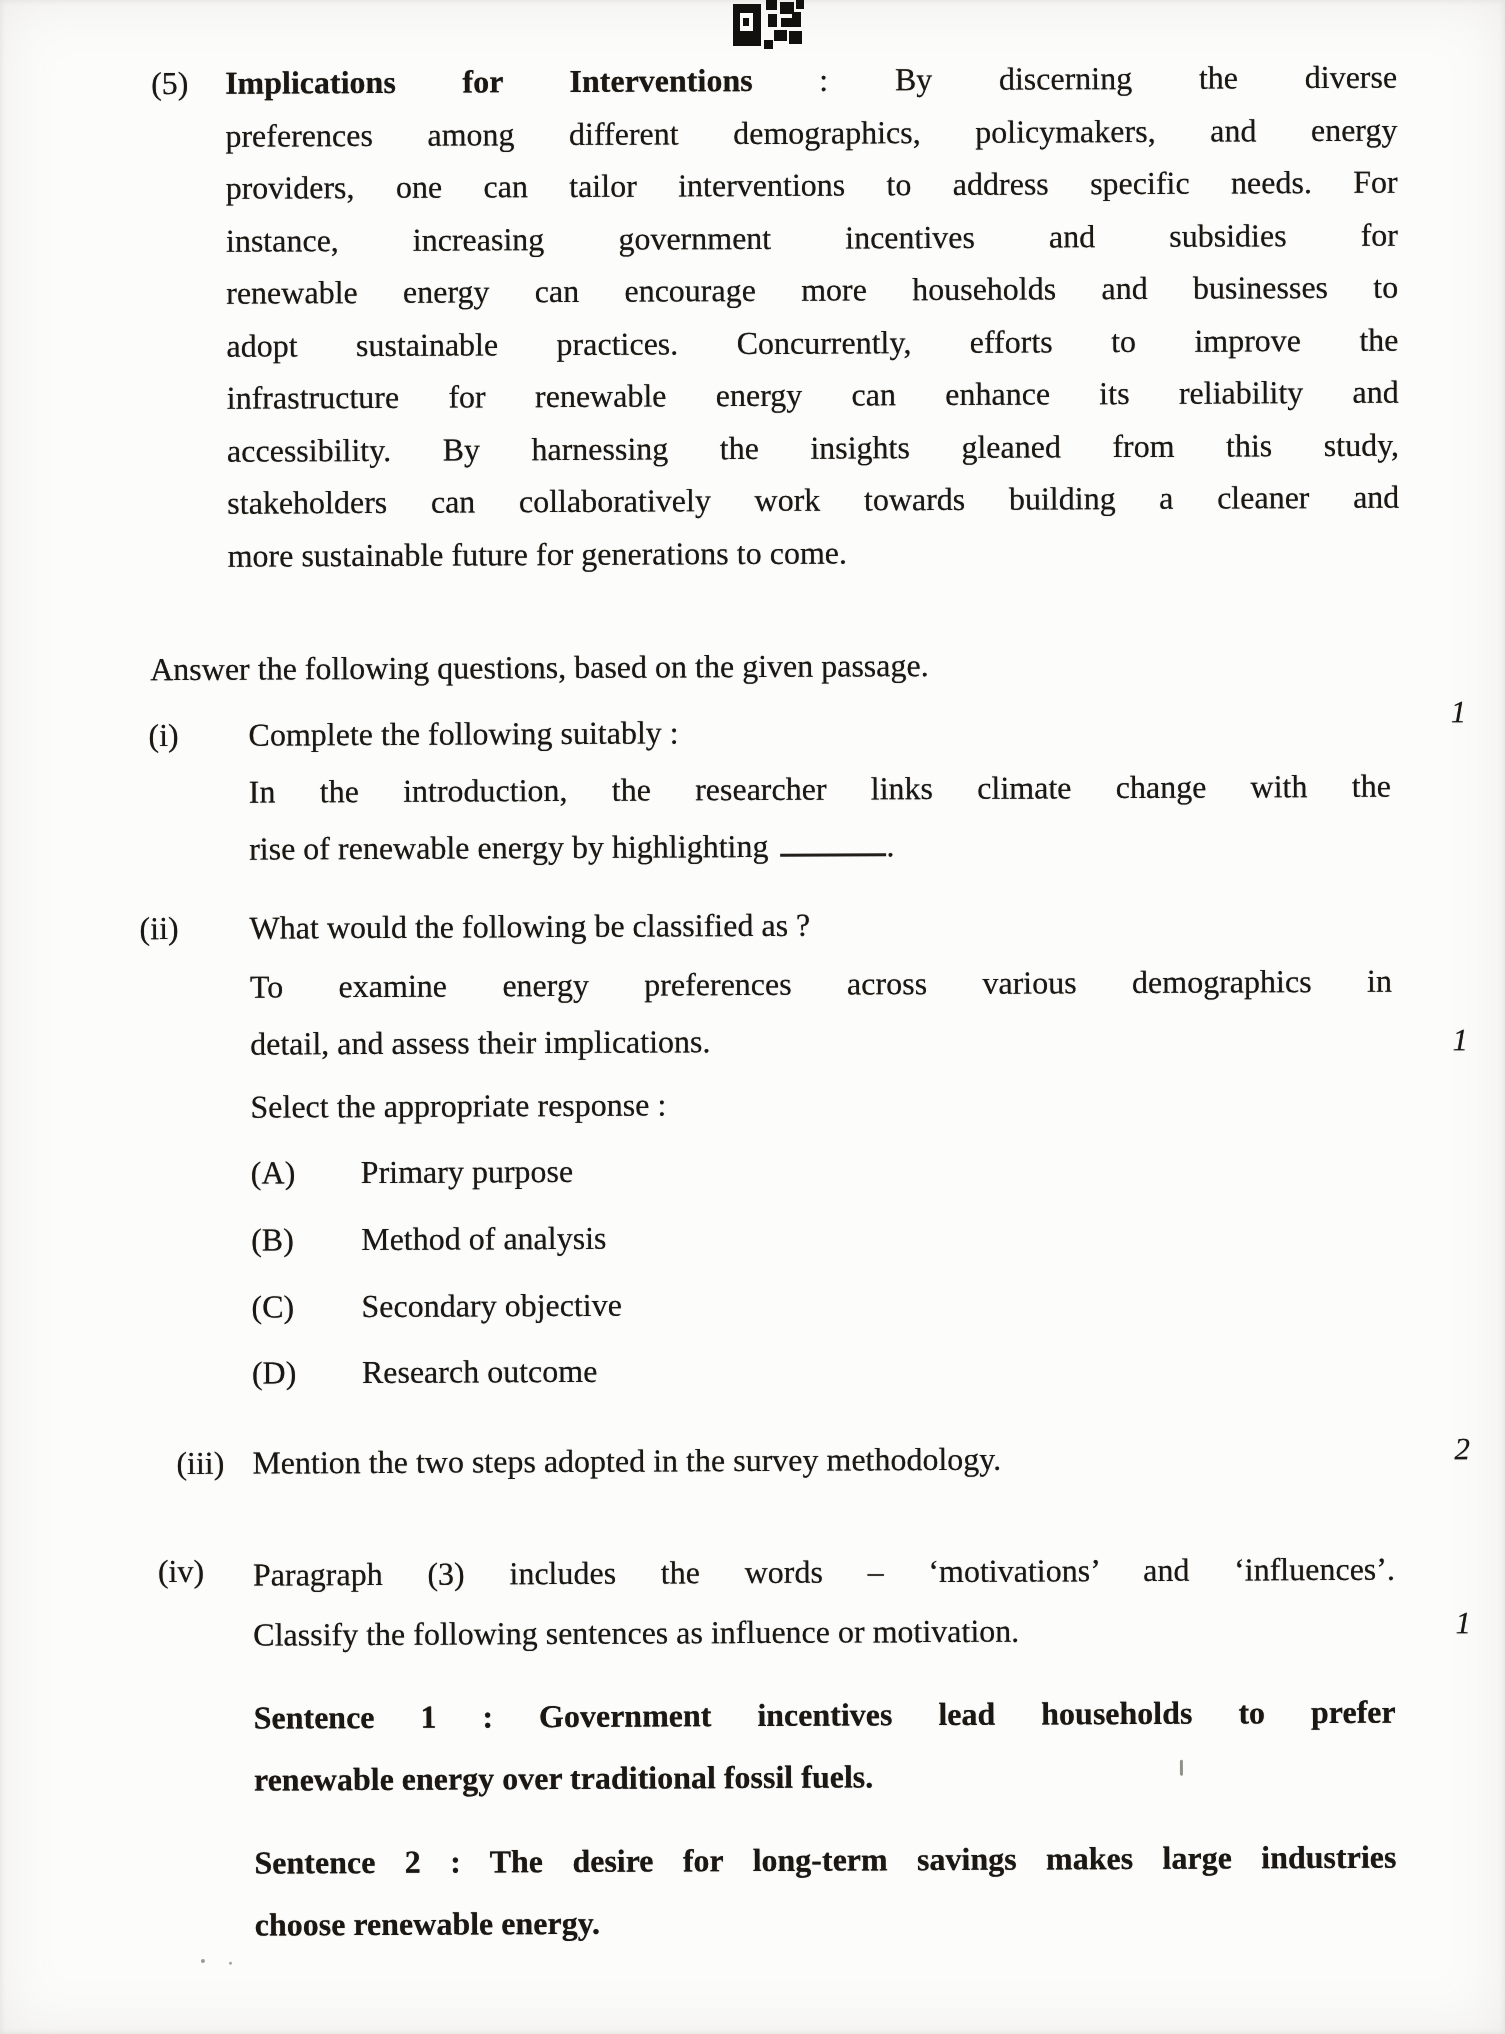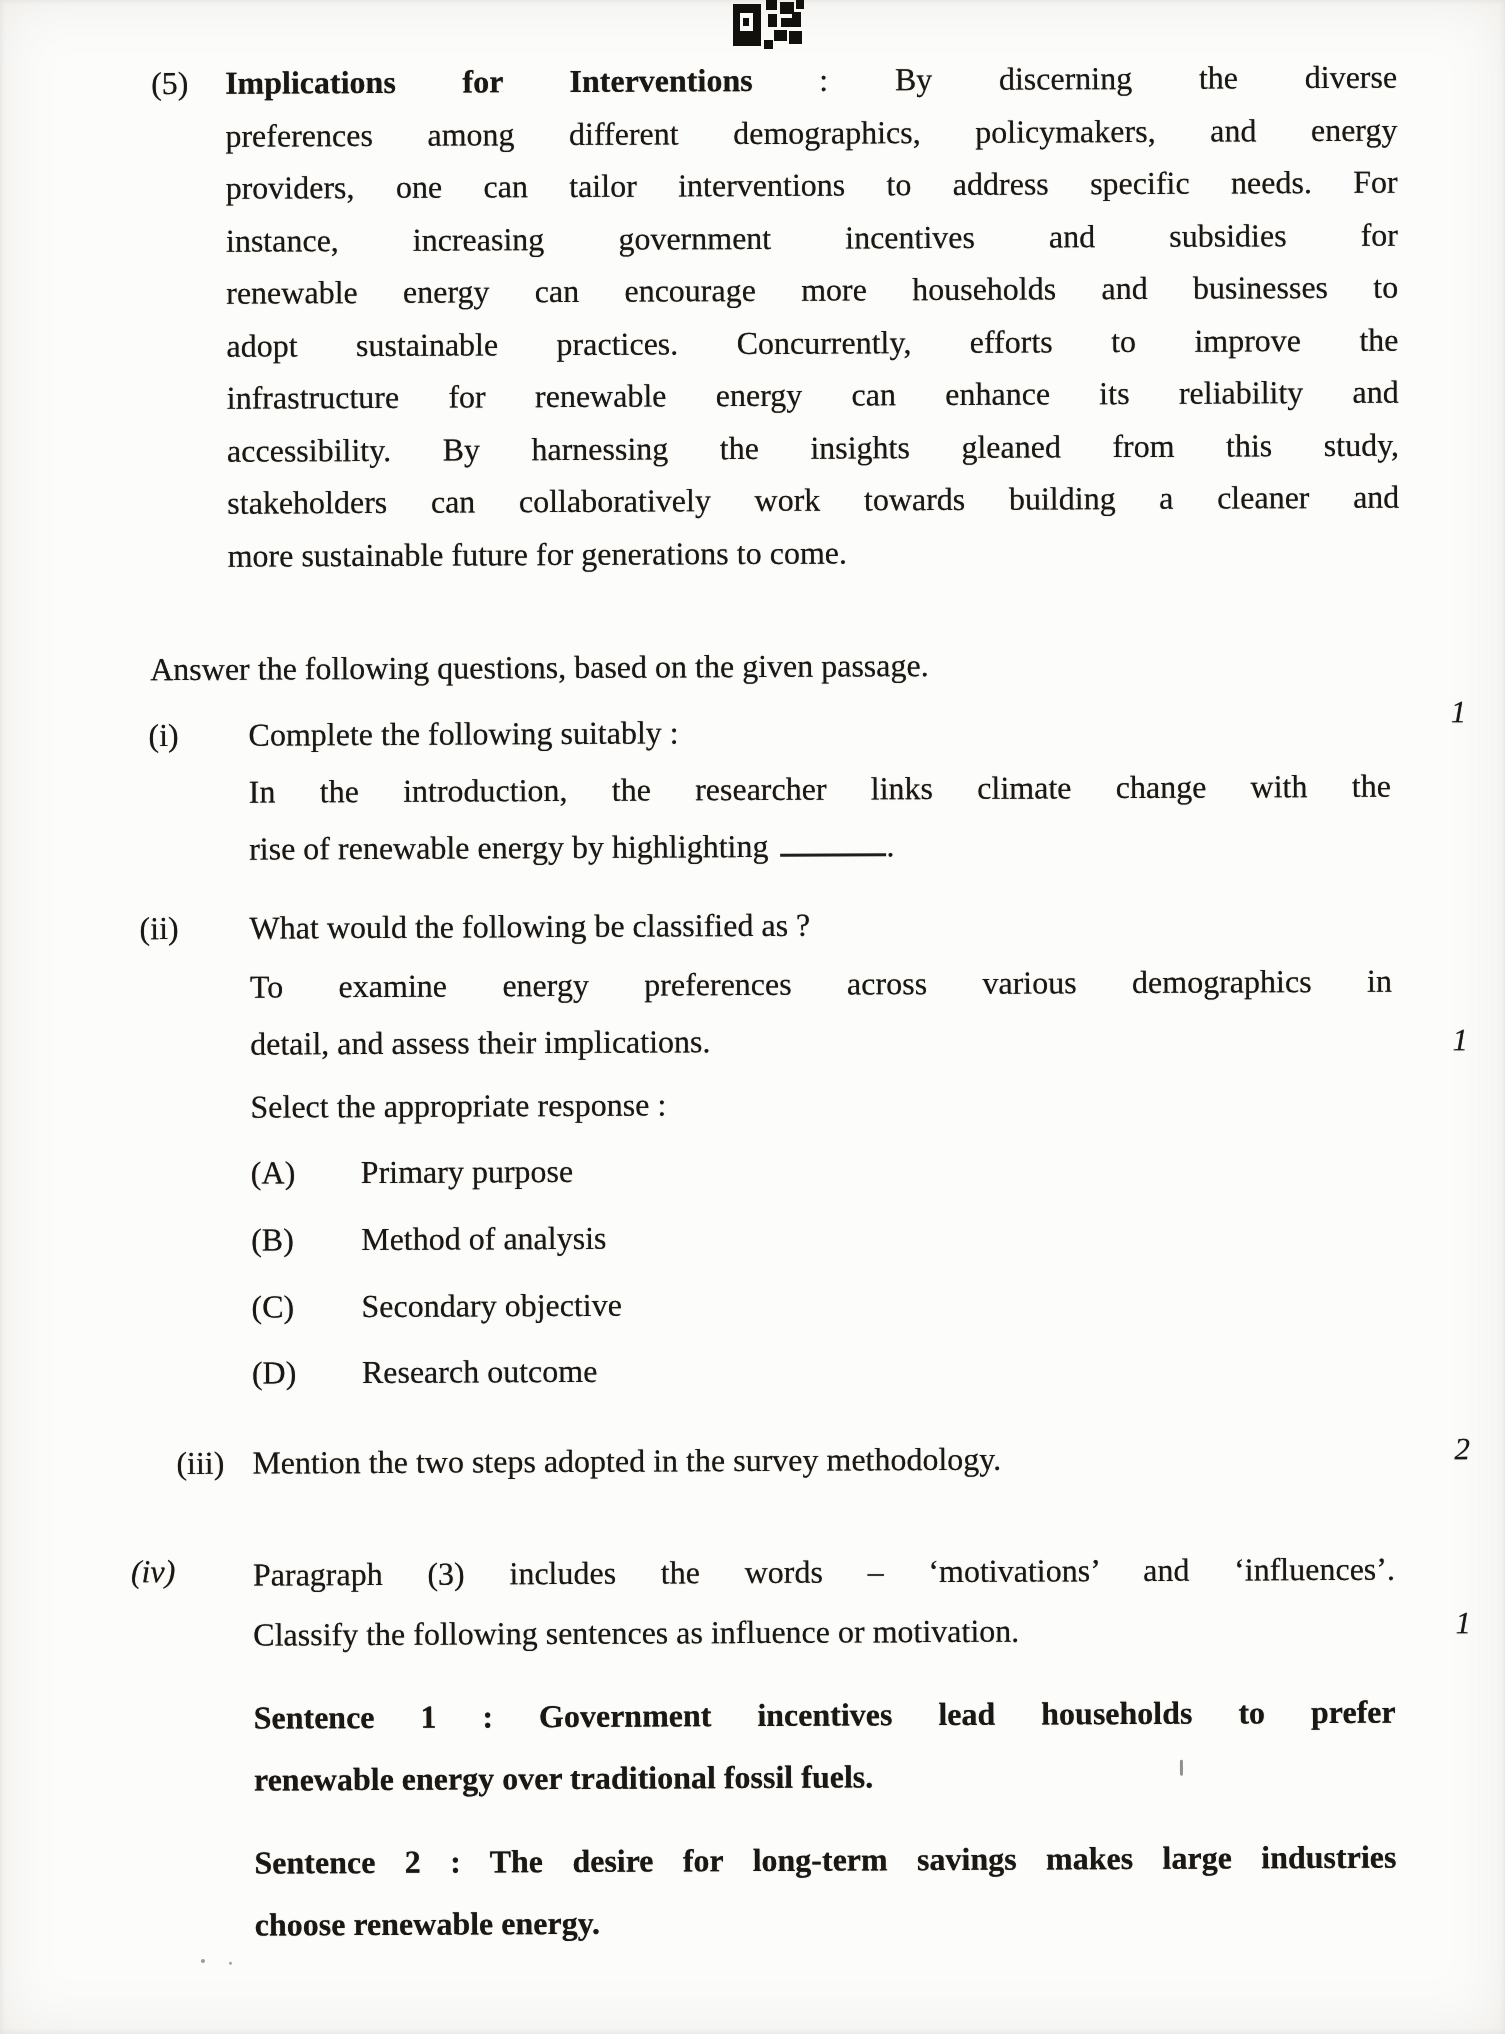--- a/index.html
+++ b/index.html
@@ -112,21 +112,21 @@
 
     <div class="txt" style="left:250px;top:1144px;"><span class="opt-letter">(A)</span><span>Primary purpose</span></div>
     <div class="txt" style="left:250px;top:1211px;"><span class="opt-letter">(B)</span><span>Method of analysis</span></div>
     <div class="txt" style="left:250px;top:1278px;"><span class="opt-letter">(C)</span><span>Secondary objective</span></div>
     <div class="txt" style="left:250px;top:1344px;"><span class="opt-letter">(D)</span><span>Research outcome</span></div>
 
     <span class="txt" style="left:138px;top:1434px;margin-left:36px;">(iii)</span>
     <span class="txt" style="left:250px;top:1434px;">Mention the two steps adopted in the survey methodology.</span>
     <span class="mark" style="top:1427px;">2</span>
 
-    <span class="txt" style="left:128px;top:1542px;font-style:italic;">(iv)</span>
+    <span class="txt" style="left:155px;top:1542px;">(iv)</span>
     <div class="block q4-lines" style="left:250px;top:1542px;">
       <div class="jl">Paragraph (3) includes the words – ‘motivations’ and ‘influences’.</div>
       <div class="ll">Classify the following sentences as influence or motivation.</div>
     </div>
     <span class="mark" style="top:1601px;">1</span>
 
     <div class="block sent-lines" style="left:250px;top:1684px;">
       <div class="jl">Sentence 1 : Government incentives lead households to prefer</div>
       <div class="ll">renewable energy over traditional fossil fuels.</div>
     </div>

